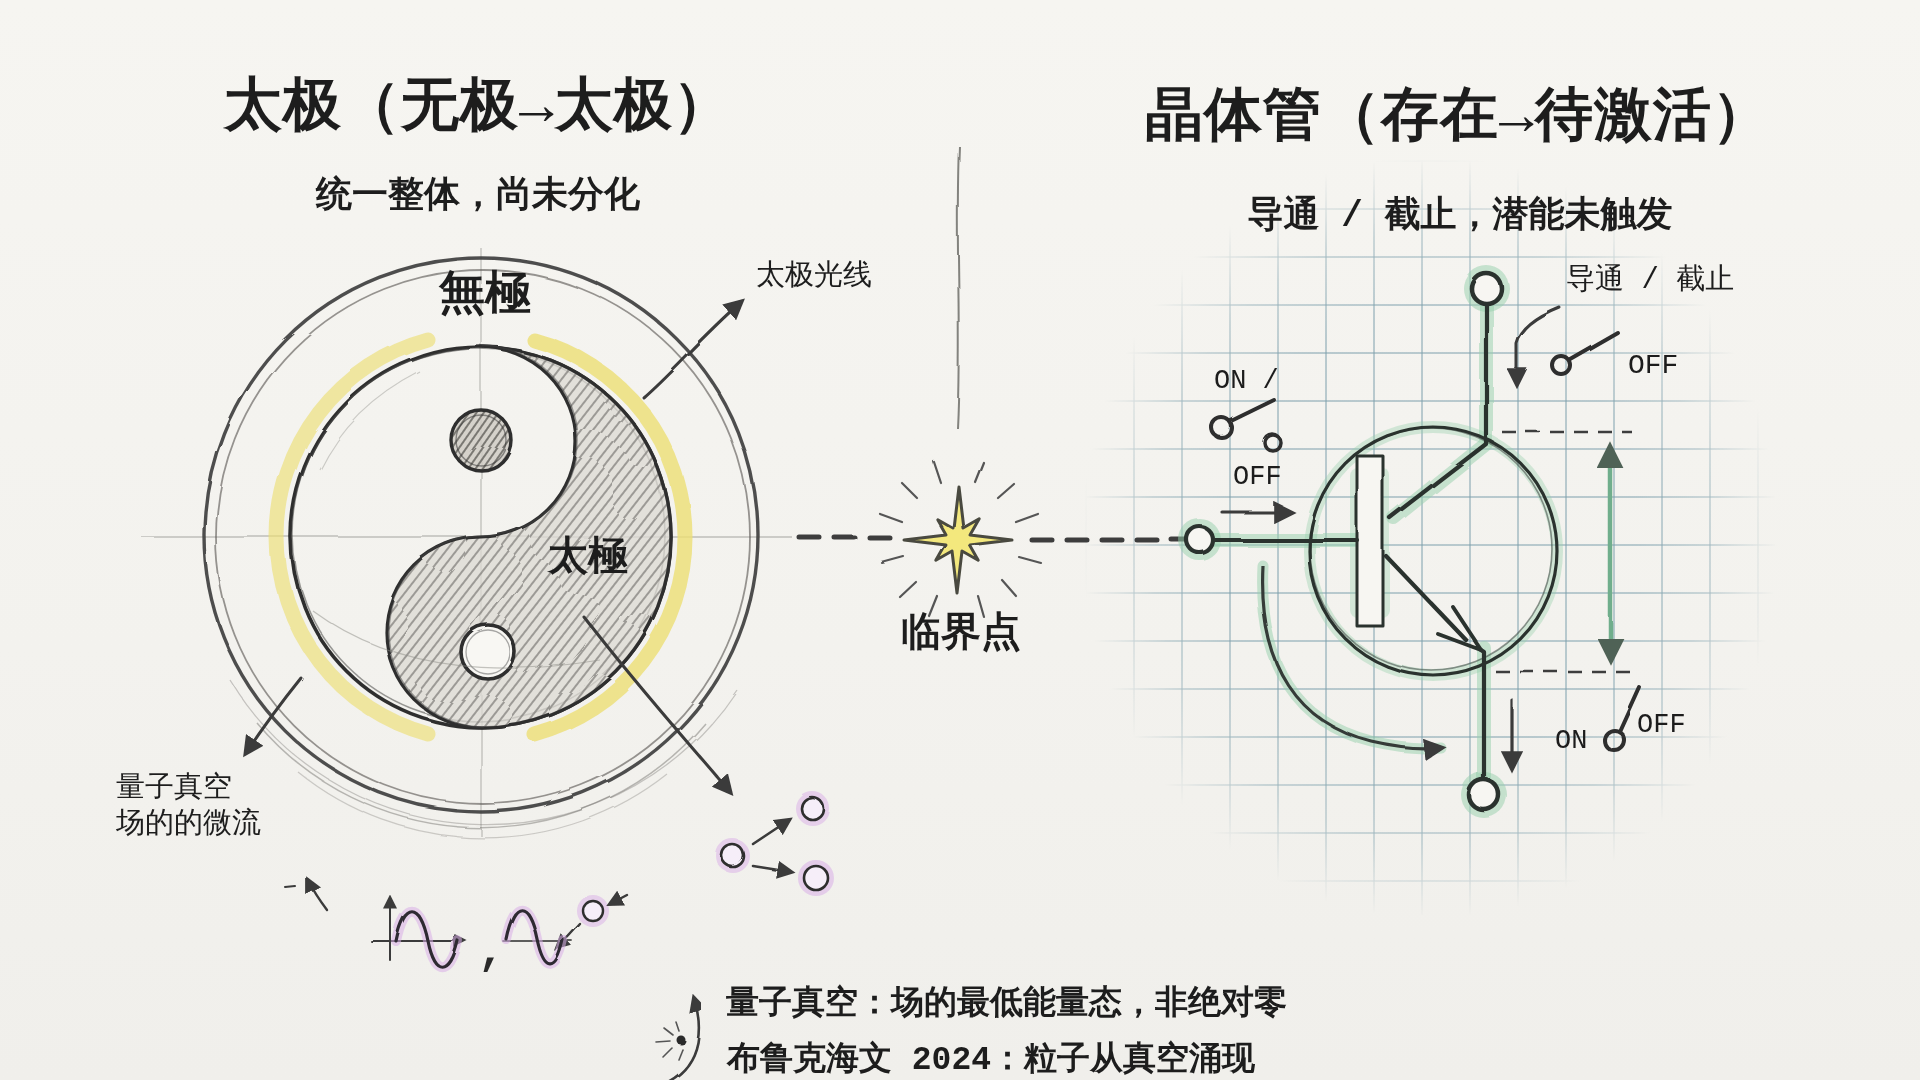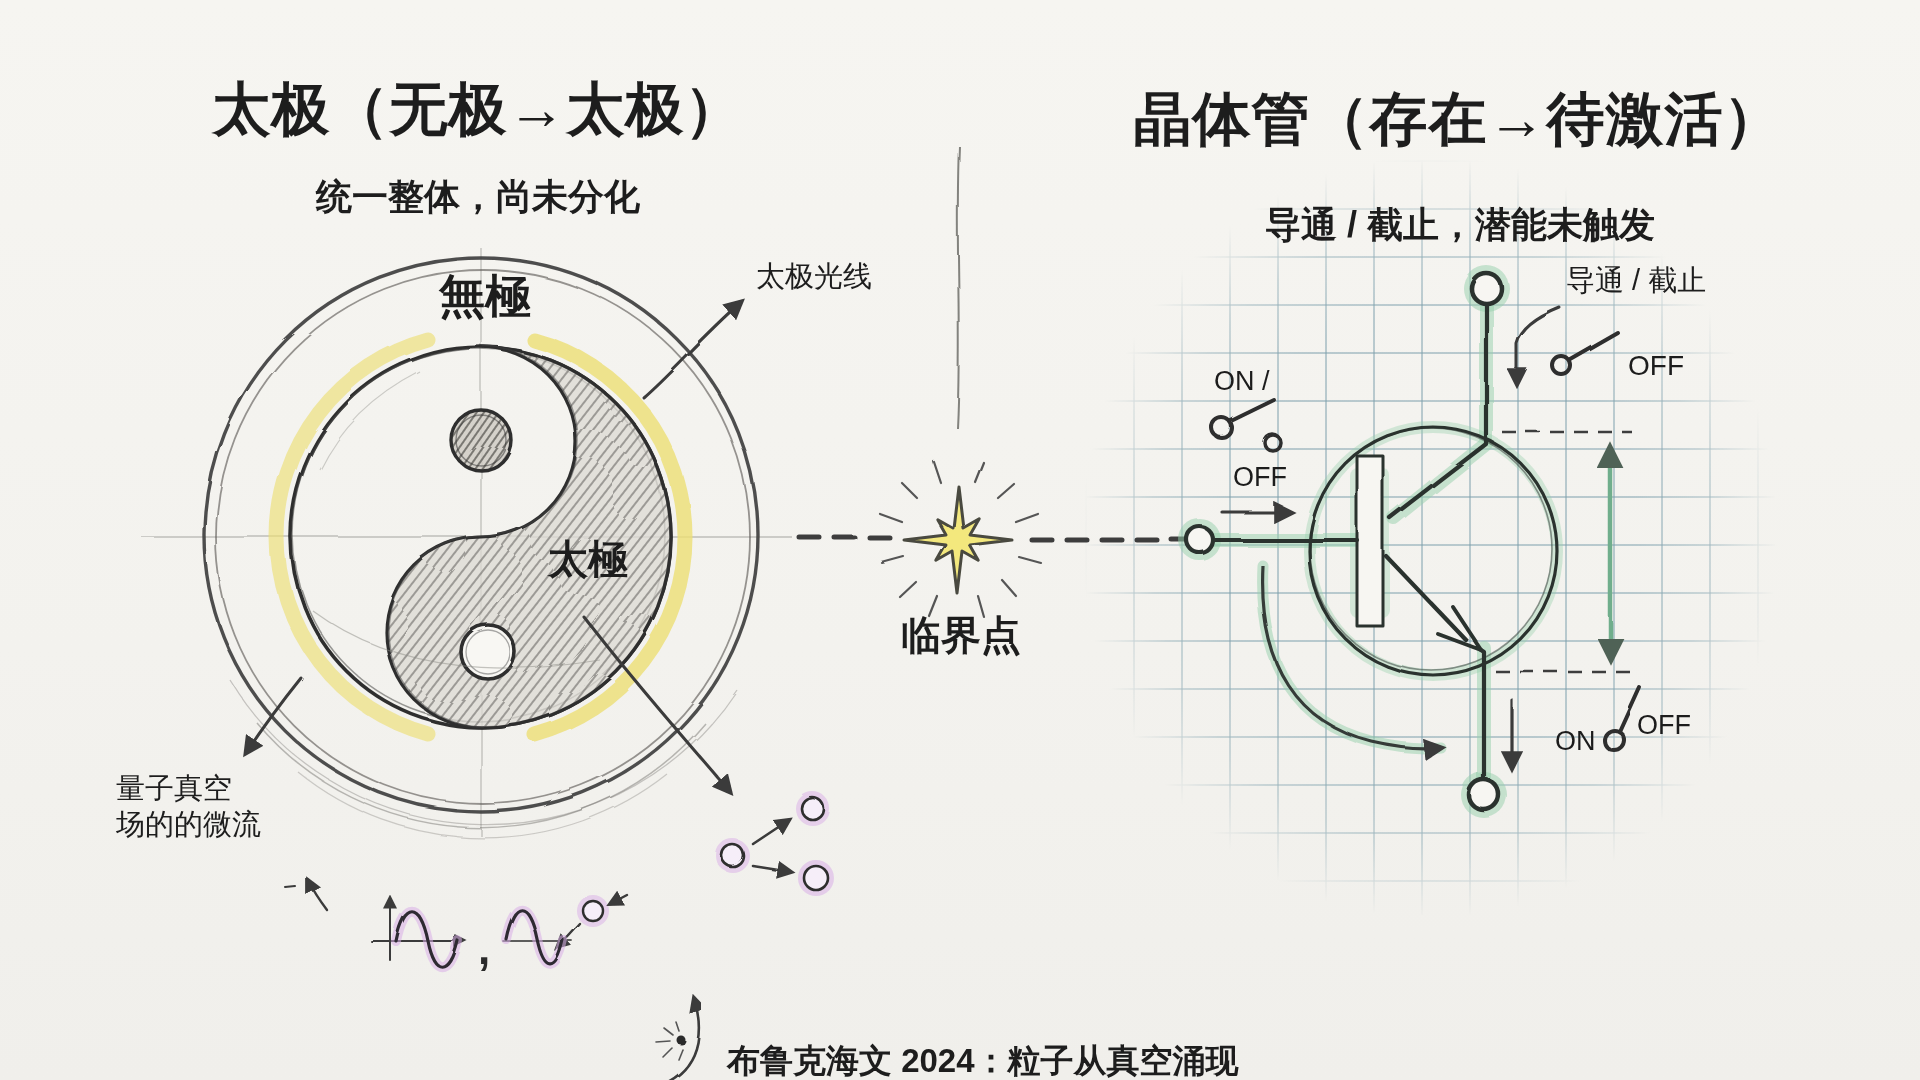--- a/index.html
+++ b/index.html
@@ -1,19 +1,19 @@
 <!DOCTYPE html>
 <html><head>
 <meta charset="utf-8">
 <style>
   html,body{margin:0;padding:0;background:#e8e7e3;}
   .stage{
     position:relative;width:1920px;height:1080px;overflow:hidden;
     background:linear-gradient(180deg,#f6f5f1 0%,#f3f2ee 60%,#f0efeb 100%);
-    font-family:Liberation Sans, sans-serif;
+    font-family:Liberation Mono, monospace;
     color:#1d1d1d;
   }
   .grid-paper{
     position:absolute;left:1085px;top:160px;width:690px;height:755px;
     background-image:
       repeating-linear-gradient(to right, rgba(124,159,172,.50) 0px, rgba(124,159,172,.50) 1.6px, transparent 1.6px, transparent 48px),
       repeating-linear-gradient(to bottom, rgba(124,159,172,.50) 0px, rgba(124,159,172,.50) 1.6px, transparent 1.6px, transparent 48px);
     -webkit-mask-image:radial-gradient(ellipse 52% 52% at 50% 50%, #000 58%, rgba(0,0,0,.7) 78%, transparent 97%);
             mask-image:radial-gradient(ellipse 52% 52% at 50% 50%, #000 58%, rgba(0,0,0,.7) 78%, transparent 97%);
   }
@@ -223,32 +223,33 @@
         <line x1="676" y1="1022" x2="679" y2="1031"></line>
         <line x1="678" y1="1059" x2="682" y2="1049"></line>
       </g>
       <path d="M 668,1082 C 704,1062 702,1024 694,998" fill="none" stroke="#3a3a3a" stroke-width="2.6" marker-end="url(#mD)"></path>
     </g>
   </svg>
 
   <div class="lbl ctr title" style="left:478px;top:76px;">太极（无极→太极）</div>
   <div class="lbl ctr title" style="left:1458px;top:86px;">晶体管（存在→待激活）</div>
   <div class="lbl ctr subtitle" style="left:478px;top:176px;">统一整体，尚未分化</div>
-  <div class="lbl ctr subtitle" style="left:1460px;top:204px;">导通 / 截止，潜能未触发</div>
+  <div class="lbl ctr subtitle" style="left:1460px;top:196px;">导通 / 截止，潜能未触发</div>
 
   <div class="lbl ctr big-han" style="left:485px;top:270px;font-size:46px;">無極</div>
   <div class="lbl ctr big-han" style="left:572px;top:536px;font-size:40px;margin-left:16px;">太極</div>
   <div class="lbl note" style="left:756px;top:260px;">太极光线</div>
   <div class="lbl note" style="left:116px;top:772px;">量子真空</div>
   <div class="lbl note" style="left:116px;top:808px;">场的的微流</div>
 
   <div class="lbl ctr critical" style="left:961px;top:612px;">临界点</div>
 
   <div class="lbl note" style="left:1566px;top:264px;">导通 / 截止</div>
   <div class="lbl switch-lbl" style="left:1628px;top:350px;font-size:28px;">OFF</div>
   <div class="lbl switch-lbl" style="left:1214px;top:366px;">ON /</div>
   <div class="lbl switch-lbl" style="left:1233px;top:462px;">OFF</div>
   <div class="lbl switch-lbl" style="left:1555px;top:726px;">ON</div>
   <div class="lbl switch-lbl" style="left:1637px;top:710px;">OFF</div>
 
+  <div class="lbl footer-note" style="left:726px;top:986px;">量子真空：场的最低能量态，非绝对零</div>
   <div class="lbl footer-note" style="left:727px;top:1042px;">布鲁克海文 2024：粒子从真空涌现</div>
 
 </div>
 
 </body></html>

